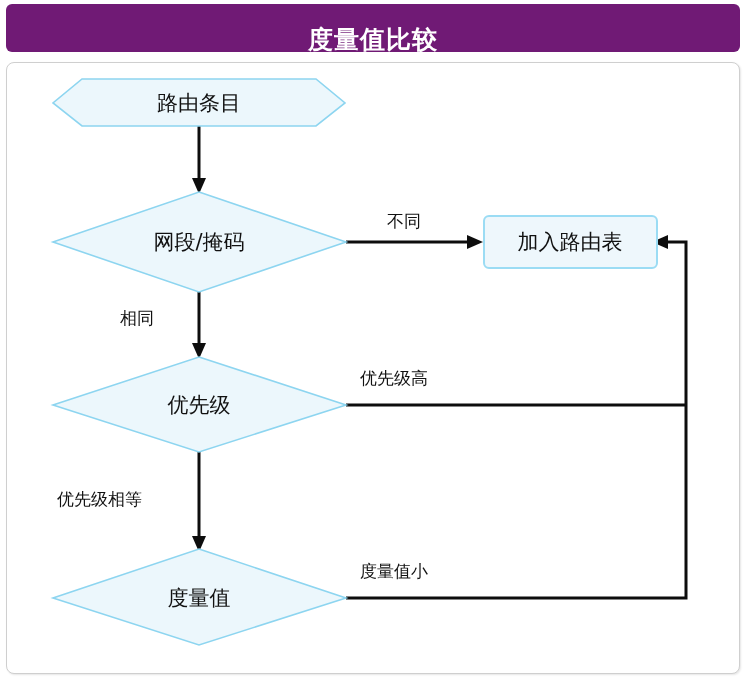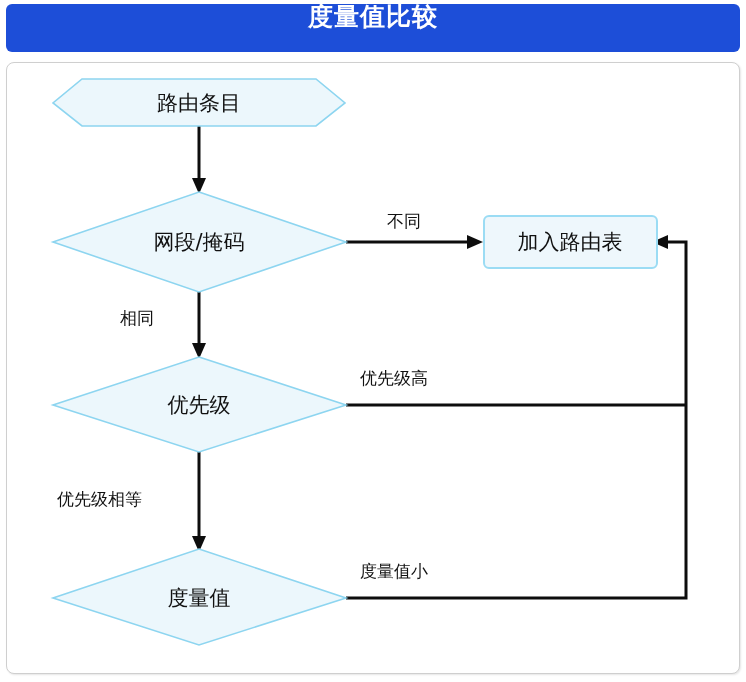--- a/index.html
+++ b/index.html
@@ -18,24 +18,24 @@
     width: 746px;
     height: 682px;
     background: #ffffff;
   }
   .title-bar {
     position: absolute;
     left: 6px;
     top: 4px;
     width: 734px;
     height: 48px;
-    background: #1d4ed8;
+    background: #701a75;
     border-radius: 6px;
     display: flex;
-    align-items: flex-start;
+    align-items: flex-end;
     justify-content: center;
     box-sizing: border-box;
   }
   .title-text {
     color: #ffffff;
     font-size: 25px;
     font-weight: bold;
     letter-spacing: 1px;
     line-height: 1;
   }

